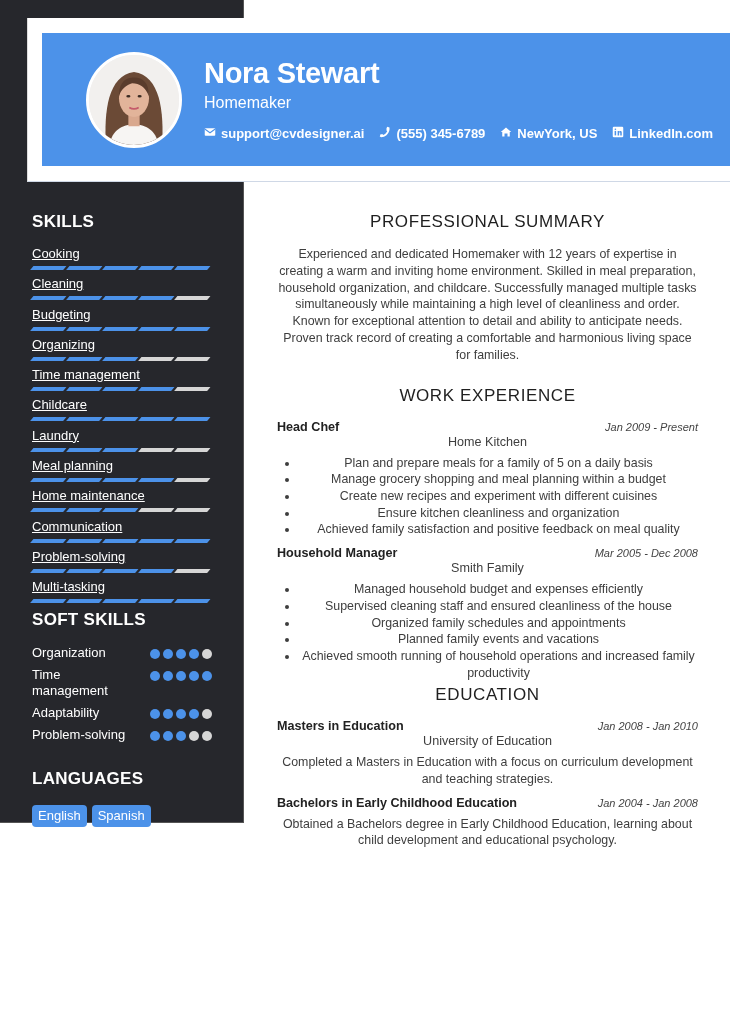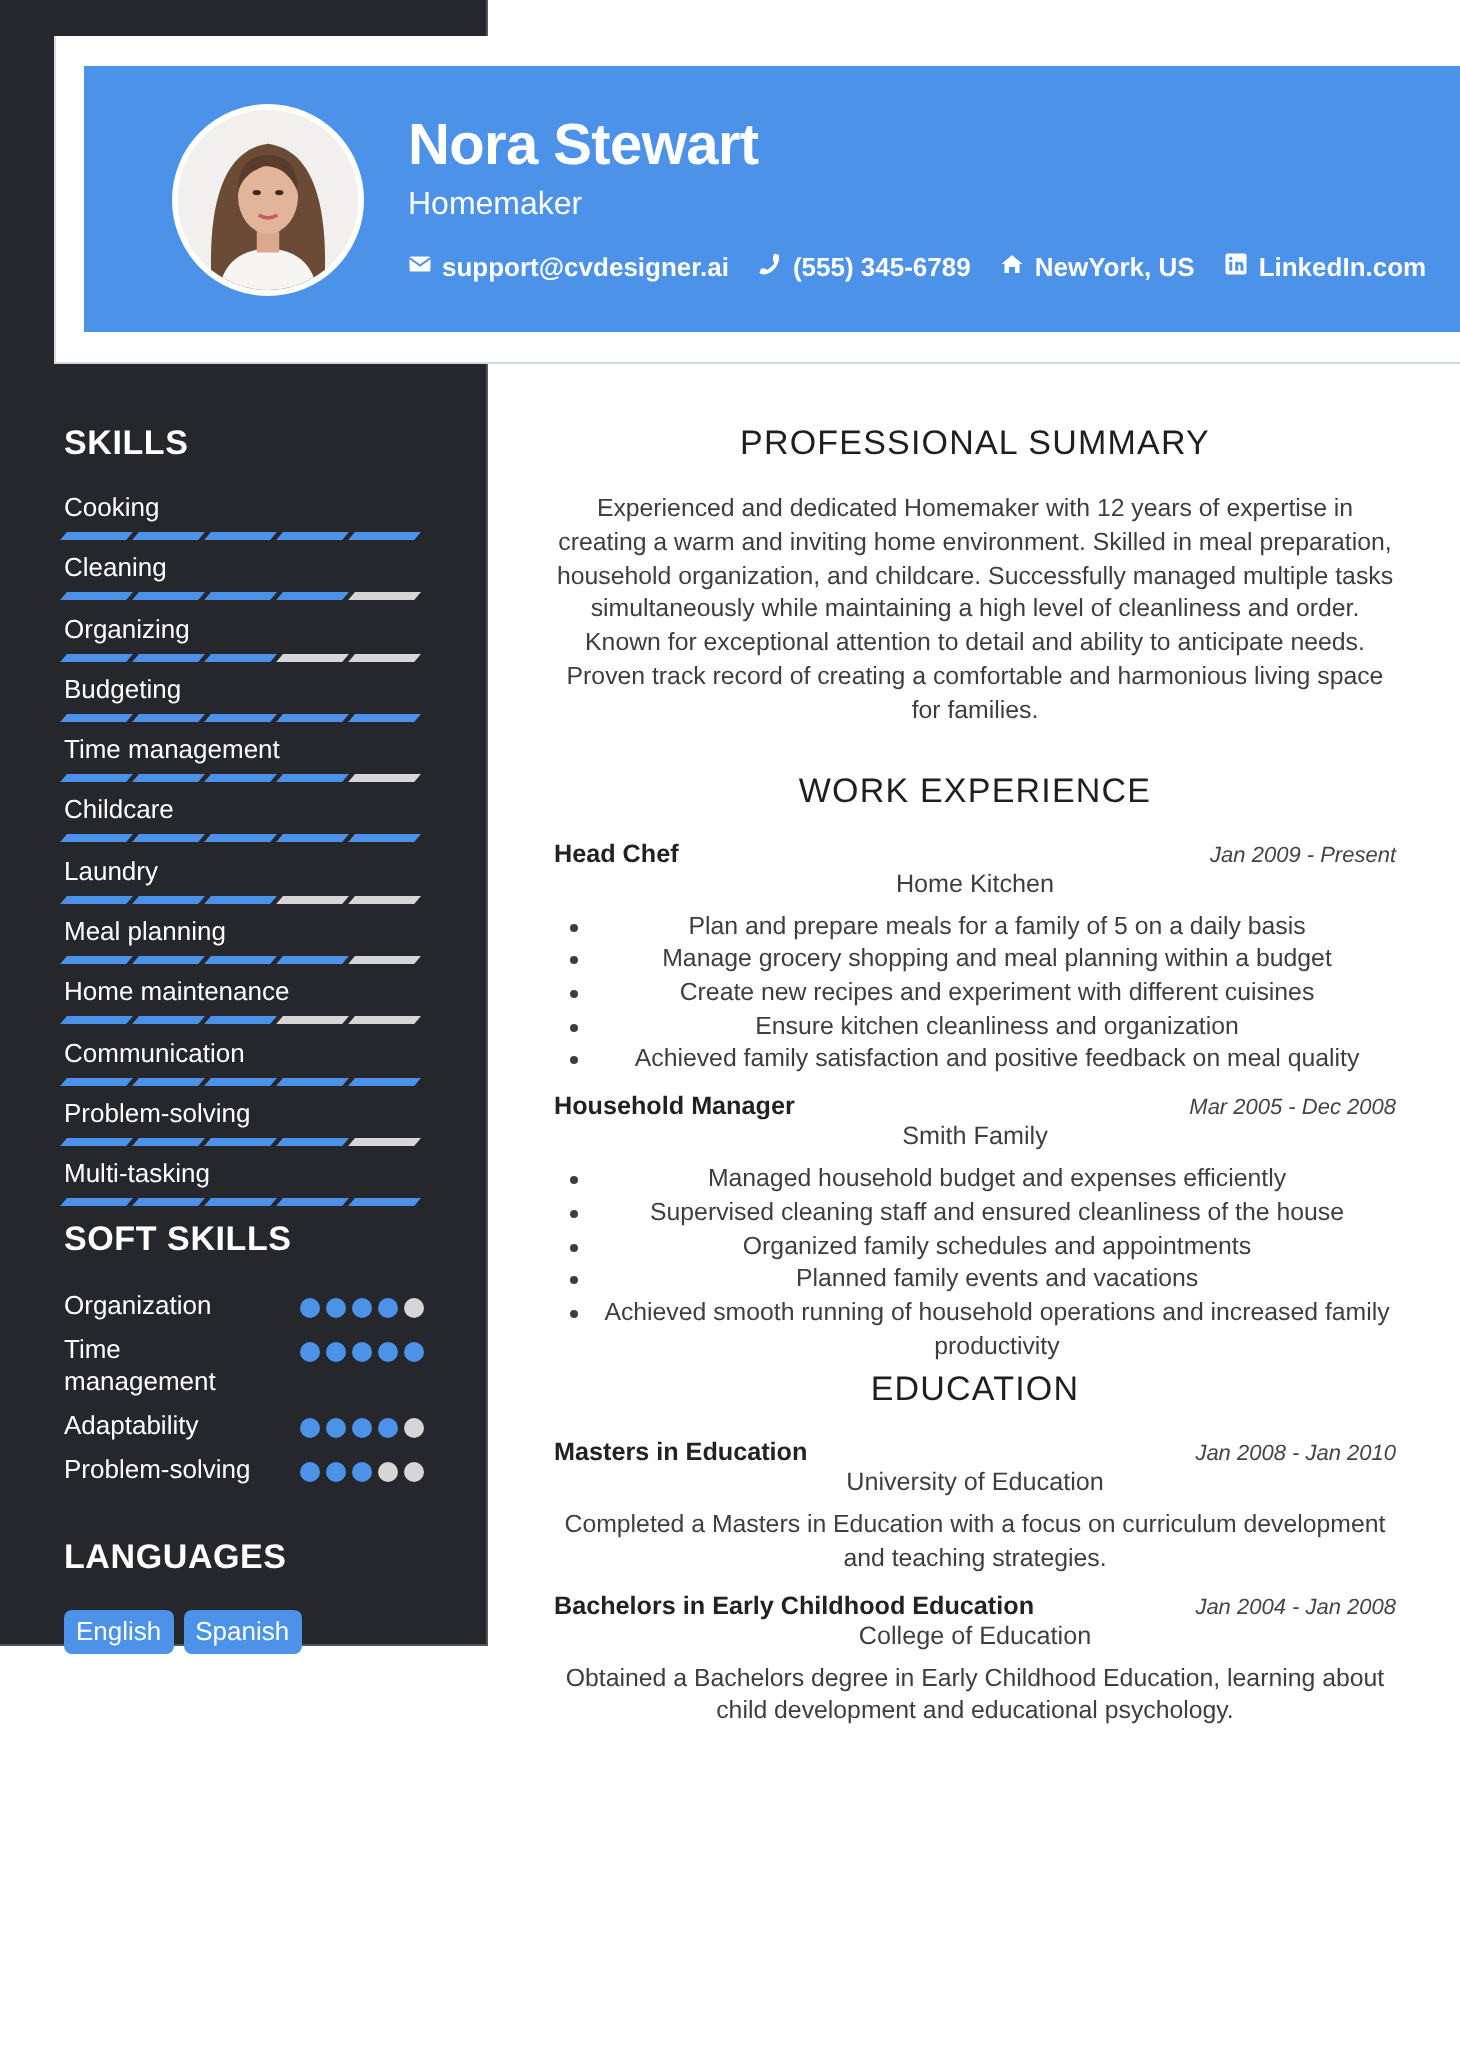--- a/index.html
+++ b/index.html
@@ -12,21 +12,21 @@
 
   .avatar { position: absolute; left: 44px; top: 19px; width: 96px; height: 96px; border-radius: 50%; border: 3px solid #fff; overflow: hidden; background: #eee; }
   .name { position: absolute; left: 162px; top: 24px; font-size: 29px; font-weight: bold; color: #fff; letter-spacing: -0.3px; }
   .title { position: absolute; left: 162px; top: 61px; font-size: 16px; color: #fff; }
   .contacts { position: absolute; left: 162px; top: 93px; display: flex; gap: 15px; font-size: 13px; color: #fff; }
   .contact { display: flex; gap: 5px; white-space: nowrap; font-weight: bold; }
   .contact svg { width: 12px; height: 12px; fill: #fff; }
 
   .side-content { position: absolute; left: 32px; top: 212px; width: 180px; color: #fff; }
   .side-h { font-size: 17px; font-weight: bold; letter-spacing: 0.3px; color: #fff; }
-  .skills { margin-top: 14px; }
+  .skills { margin-top: 14px; text-decoration: underline; }
   .skill { height: 30.3px; }
   .skill-label { font-size: 13px; color: #fff; line-height: 16px; }
   .bars { display: flex; gap: 3px; margin-top: 4px; }
   .bar { width: 33px; height: 3.5px; transform: skewX(-40deg); background: #4c92e9; }
   .bar.off { background: #d6d6d6; }
 
   .soft { }
   .soft-list { margin-top: 15px; }
   .soft-item { display: flex; justify-content: space-between; align-items: flex-start; margin-bottom: 6px; }
   .soft-label { font-size: 13px; line-height: 16px; width: 100px; }
@@ -72,37 +72,37 @@
           <div class="skill-label">Cleaning</div>
           <div class="bars">
             <div class="bar"></div>
             <div class="bar"></div>
             <div class="bar"></div>
             <div class="bar"></div>
             <div class="bar off"></div>
           </div>
         </div>
         <div class="skill">
+          <div class="skill-label">Budgeting</div>
+          <div class="bars">
+            <div class="bar"></div>
+            <div class="bar"></div>
+            <div class="bar"></div>
+            <div class="bar"></div>
+            <div class="bar"></div>
+          </div>
+        </div>
+        <div class="skill">
           <div class="skill-label">Organizing</div>
           <div class="bars">
             <div class="bar"></div>
             <div class="bar"></div>
             <div class="bar"></div>
             <div class="bar off"></div>
             <div class="bar off"></div>
-          </div>
-        </div>
-        <div class="skill">
-          <div class="skill-label">Budgeting</div>
-          <div class="bars">
-            <div class="bar"></div>
-            <div class="bar"></div>
-            <div class="bar"></div>
-            <div class="bar"></div>
-            <div class="bar"></div>
           </div>
         </div>
         <div class="skill">
           <div class="skill-label">Time management</div>
           <div class="bars">
             <div class="bar"></div>
             <div class="bar"></div>
             <div class="bar"></div>
             <div class="bar"></div>
             <div class="bar off"></div>
@@ -331,18 +331,17 @@
             <div class="entry-date">Jan 2008 - Jan 2010</div>
           </div>
           <div class="entry-org">University of Education</div>
           <div class="edu-desc">Completed a Masters in Education with a focus on curriculum development and teaching strategies.</div>
         </div>
         <div class="entry">
           <div class="entry-top">
             <div class="entry-title">Bachelors in Early Childhood Education</div>
             <div class="entry-date">Jan 2004 - Jan 2008</div>
           </div>
-          <div class="entry-org">College of Education</div>
           <div class="edu-desc">Obtained a Bachelors degree in Early Childhood Education, learning about child development and educational psychology.</div>
         </div>
       </div>
   </div>
 </div>
 
 </body></html>

